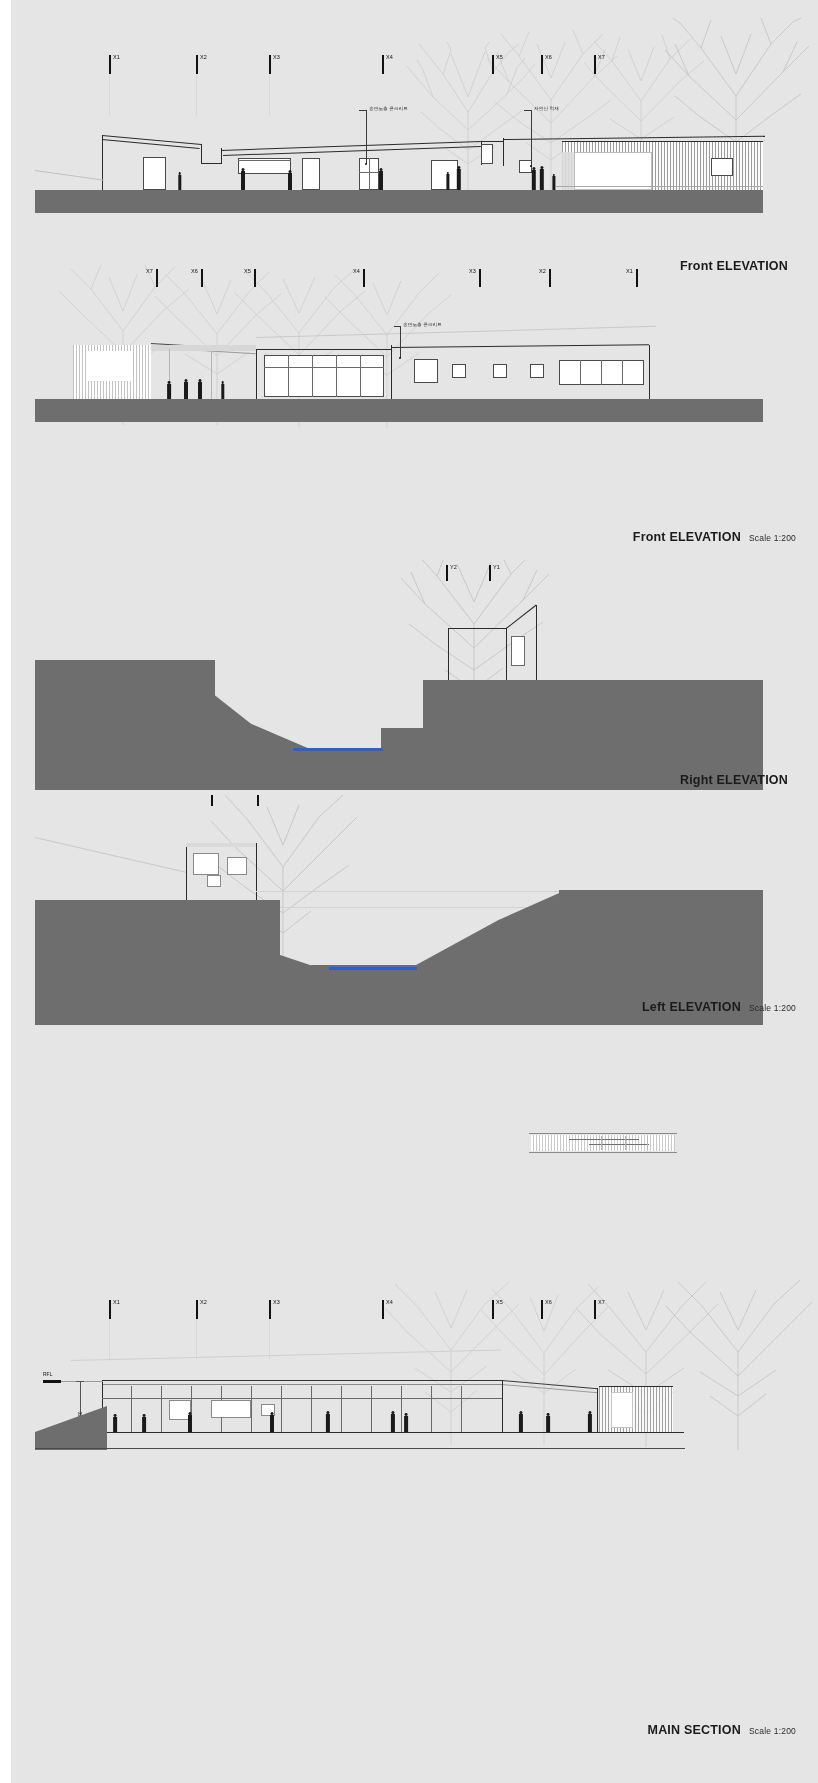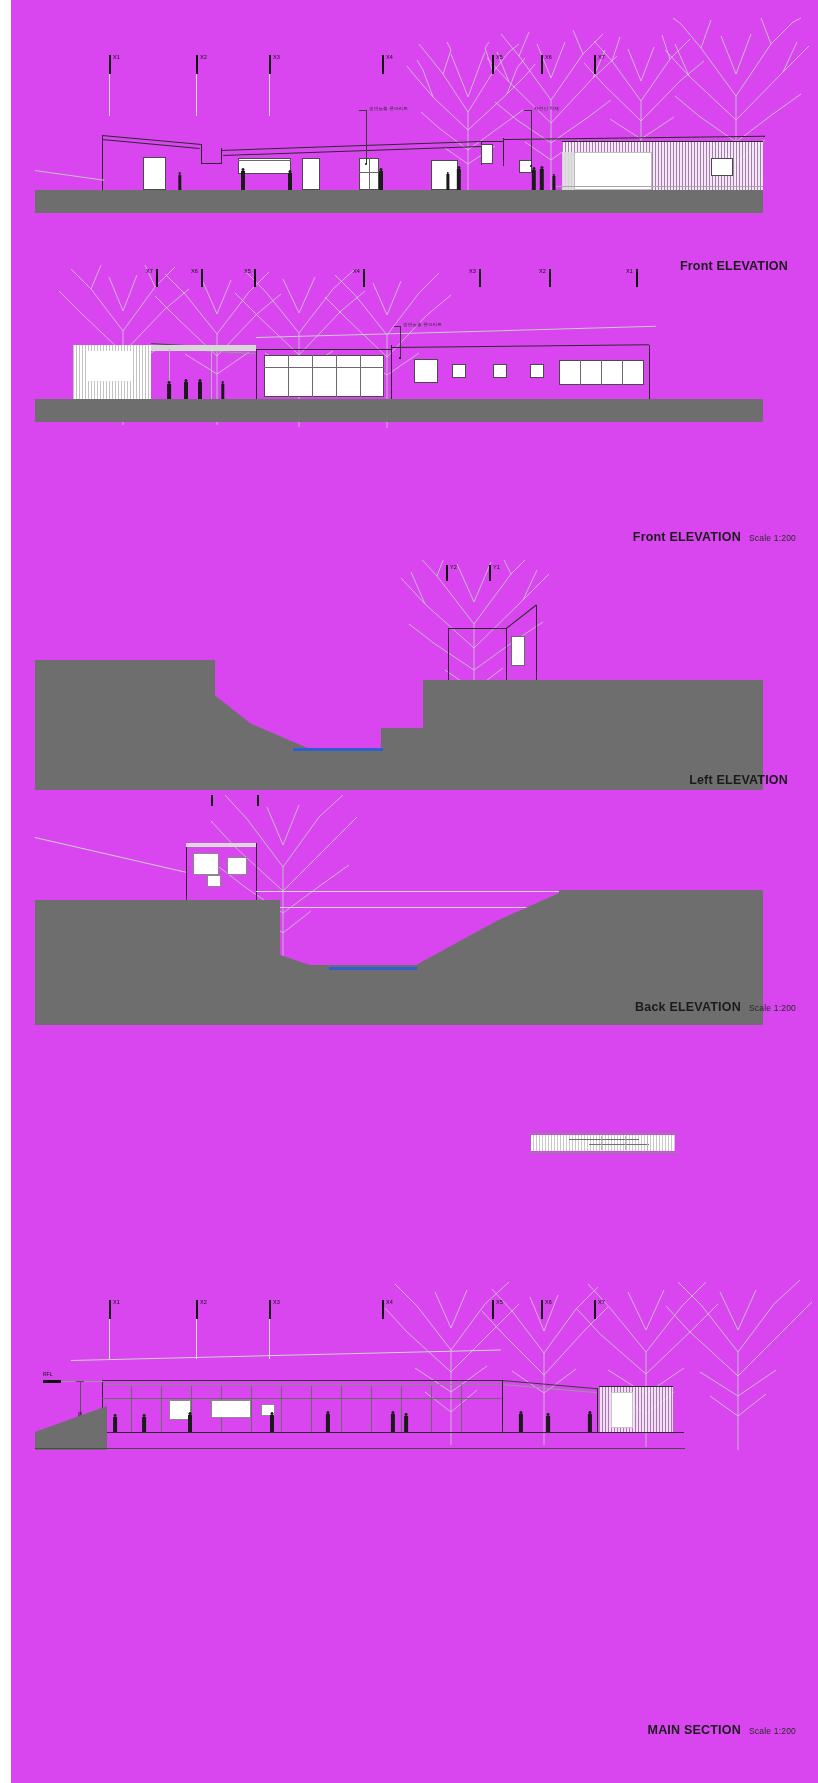--- a/index.html
+++ b/index.html
@@ -1,17 +1,17 @@
 <!DOCTYPE html>
 <html><head>
 <meta charset="utf-8">
 <style>
   html,body{margin:0;padding:0;background:#fff;}
   body{width:818px;height:1783px;position:relative;font-family:"Liberation Sans",sans-serif;overflow:hidden;}
-  .sheet{position:absolute;inset:0;background:#d946ef;margin-left:11px;}
+  .sheet{position:absolute;inset:0;background:#e5e5e5;margin-left:11px;}
   .drawing{position:absolute;left:0;width:818px;overflow:hidden;}
 
   
   .title-row{position:absolute;right:22px;display:flex;align-items:baseline;gap:8px;white-space:nowrap;}
   .title-main{font-size:12.5px;font-weight:bold;color:#1b1b1b;letter-spacing:.2px;}
   .title-scale{font-size:8.5px;font-weight:normal;color:#2a2a2a;letter-spacing:.2px;}
 
   
   .ground{position:absolute;background:#6e6e6e;}
   .ground-line{position:absolute;background:#4a4a4a;height:1px;}
@@ -414,21 +414,21 @@
     <div class="ground" style="left:260px;top:140px;width:160px;height:90px;
                 clip-path:polygon(0 50px, 100% 50px, 100% 100%, 0 100%);"></div>
     <div class="ground" style="left:370px;top:140px;width:60px;height:90px;
                 clip-path:polygon(0 28px, 100% 28px, 100% 100%, 0 100%);"></div>
     <div class="ground" style="left:412px;top:120px;width:340px;height:110px;"></div>
 
     <div class="water" style="left:282px;top:188px;width:90px;"></div>
   </div>
 
   <div class="title-row" style="top:773px;">
-    <span class="title-main">Left  ELEVATION</span>
+    <span class="title-main">Right  ELEVATION</span>
     <span class="title-scale"></span>
   </div>
 
   <div class="drawing" style="top:795px;height:235px;">
 
     <div class="tree" style="left:180px;top:0px;">
       <svg width="185" height="175" viewBox="0 0 185 175">
         <g stroke="#c3c3c9" stroke-width="0.9" fill="none">
           <path d="M92 175 L92 72 M92 72 L56 24 M92 72 L128 22 M92 96 L44 52 M92 96 L140 48
                    M56 24 L34 0 M128 22 L152 0 M44 52 L20 26 M140 48 L166 22
@@ -464,21 +464,21 @@
                 clip-path:polygon(0 0, 32% 0, 32% 55px, 100% 72px, 100% 100%, 0 100%);"></div>
     <div class="ground" style="left:300px;top:170px;width:120px;height:60px;"></div>
     <div class="ground" style="left:405px;top:95px;width:150px;height:135px;
                 clip-path:polygon(0 75px, 55% 30px, 100% 0, 100% 100%, 0 100%);"></div>
     <div class="ground" style="left:548px;top:95px;width:204px;height:135px;"></div>
 
     <div class="water" style="left:318px;top:172px;width:88px;"></div>
   </div>
 
   <div class="title-row" style="top:1000px;">
-    <span class="title-main">Back ELEVATION</span>
+    <span class="title-main">Left ELEVATION</span>
     <span class="title-scale">Scale 1:200</span>
   </div>
 
   <div class="keyplan" style="left:518px;top:1130px;width:148px;height:30px;">
     <div class="hline-g" style="left:0;top:3px;width:148px;background:#8a8a8a;"></div>
     <div class="hline-g" style="left:0;top:22px;width:148px;background:#8a8a8a;"></div>
     <div class="greyfill" style="left:2px;top:5px;width:144px;height:16px;background:repeating-linear-gradient(90deg,#ffffff 0px,#ffffff 2px,#c8c8c8 2px,#c8c8c8 3px);"></div>
     <div class="hline-g" style="left:40px;top:9px;width:70px;background:#6f6f6f;"></div>
     <div class="hline-g" style="left:60px;top:14px;width:60px;background:#6f6f6f;"></div>
     <div class="vline-g" style="left:72px;top:6px;height:14px;"></div>

